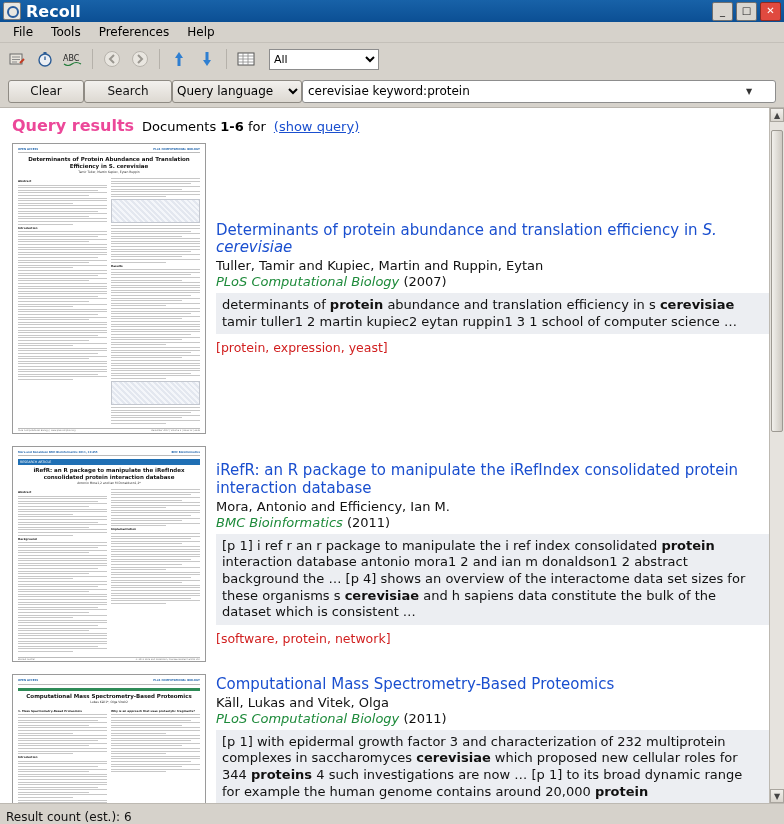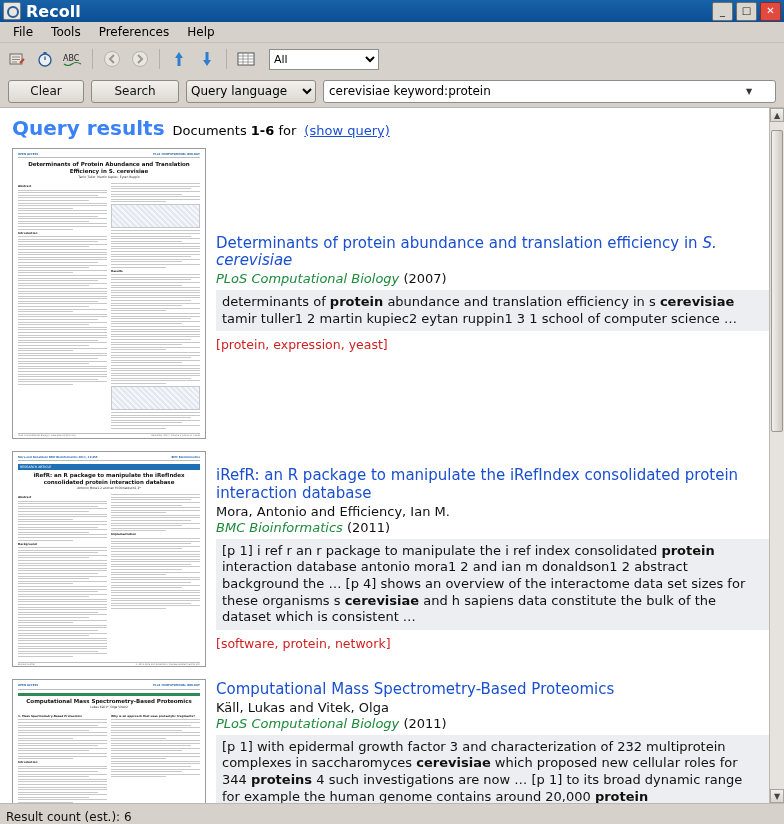--- a/index.html
+++ b/index.html
@@ -117,21 +117,20 @@
     font-family: "DejaVu Sans", sans-serif;
     background: #ffffff;
     border: 1px solid #8d8d8d;
   }
   
   .searchbar {
     height: 32px;
     display: flex;
     align-items: center;
     padding: 0 8px;
-    gap: 7px;
     flex: none;
     background: #d6d2cb;
   }
   .btn {
     background: linear-gradient(#f3f1ee, #ddd9d2);
     border: 1px solid #8f8b84;
     border-radius: 3px;
     font-size: 12px;
     font-family: "DejaVu Sans", sans-serif;
     padding: 3px 10px;
@@ -192,23 +191,23 @@
   }
   .results-header {
     padding: 8px 10px 6px 12px;
     display: flex;
     align-items: baseline;
     gap: 8px;
     font-size: 13px;
     flex: none;
   }
   .results-header .rh-title {
-    font-size: 20px;
+    font-size: 16px;
     font-weight: bold;
-    color: #3b82f6;
+    color: #ec4899;
   }
   .results-header .rh-docs { font-size: 13px; color: #000; }
   .results-header .rh-docs b { font-weight: bold; }
   .results-header .rh-link {
     font-size: 13px;
     color: #1a4fcf;
     text-decoration: underline;
   }
   .results-scroll {
     flex: 1;
@@ -686,20 +685,21 @@
               <div class="m-foot">
                 <span>PLoS Computational Biology | www.ploscompbiol.org</span>
                 <span>December 2007 | Volume 3 | Issue 12 | e248</span>
               </div>
             </div>
           </div>
           <div class="rmain">
             <div class="rtitle">
               <span>Determinants of protein abundance and translation efficiency in </span><span class="ital">S. cerevisiae</span>
             </div>
+            <div class="rauthors">Tuller, Tamir and Kupiec, Martin and Ruppin, Eytan</div>
             <div class="rjournal">
               <span class="jname">PLoS Computational Biology</span>
               <span class="jyear">(2007)</span>
             </div>
             <div class="rabstract">determinants of <b>protein</b> abundance and translation efficiency in s <b>cerevisiae</b> tamir tuller1 2 martin kupiec2 eytan ruppin1 3 1 school of computer science  …</div>
             <div class="rkeywords">[protein, expression, yeast]</div>
           </div>
         </div>
 
         <div class="result">

